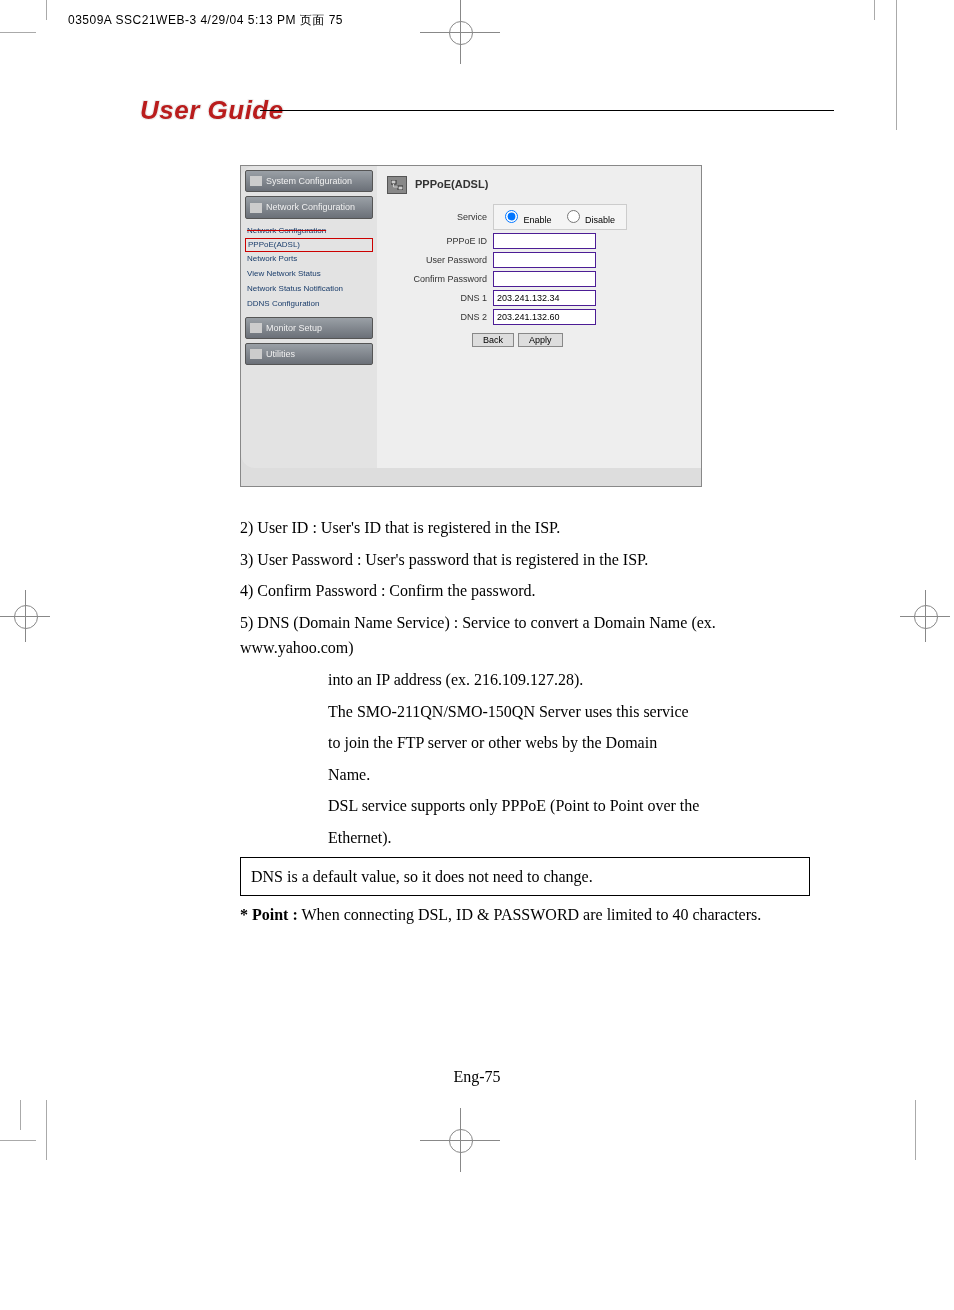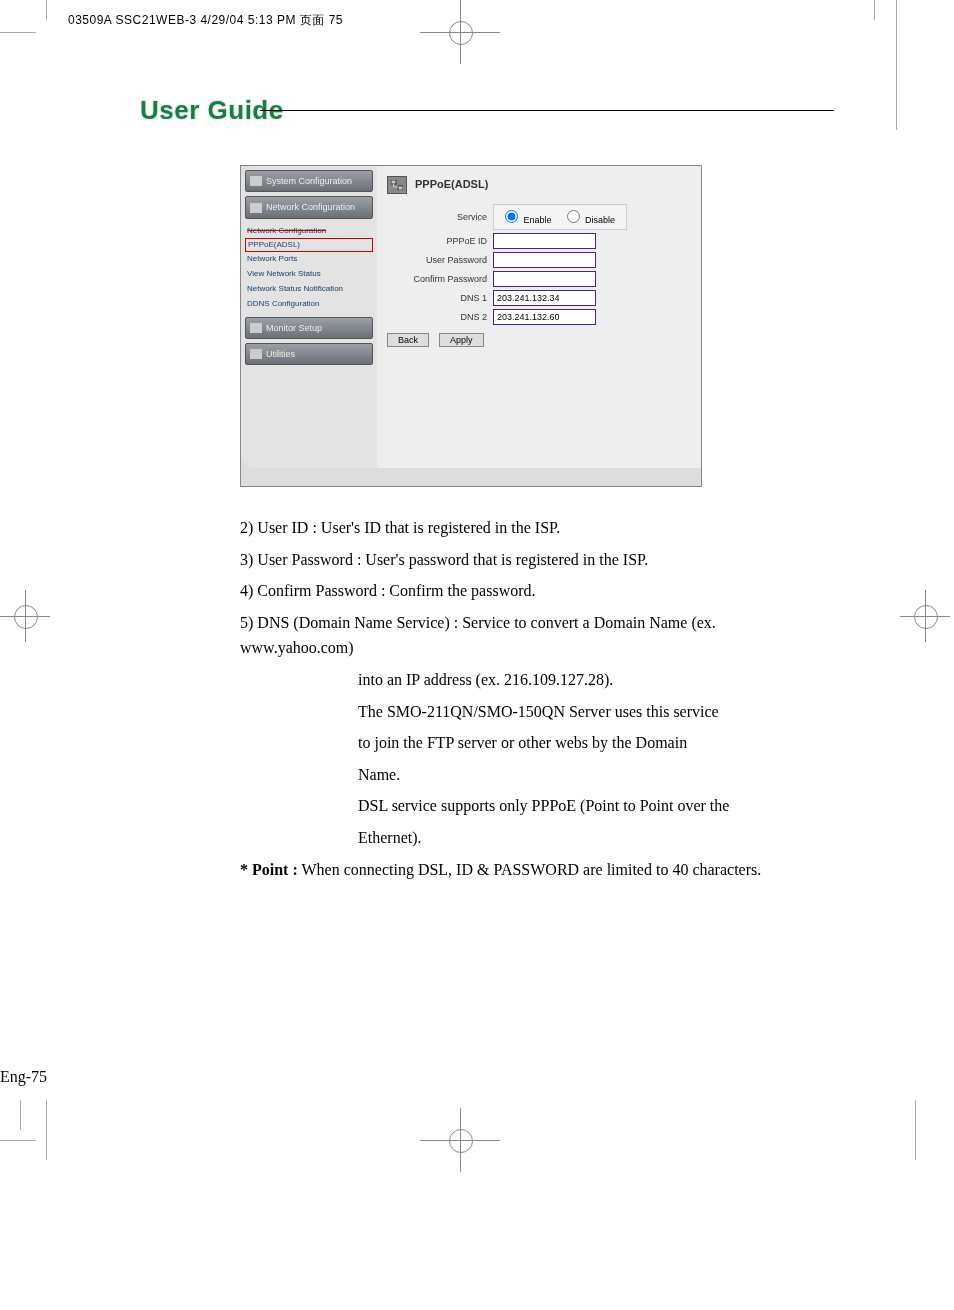--- a/index.html
+++ b/index.html
@@ -25,22 +25,22 @@
   .reg-circle {
     position:absolute; width:22px; height:22px; border:1px solid #888; border-radius:50%;
   }
   .reg-cross-h { position:absolute; height:0; border-top:1px solid #888; }
   .reg-cross-v { position:absolute; width:0; border-left:1px solid #888; }
 
   .section-title-wrap {
     position:absolute; top:95px; left:140px; right:120px;
   }
   .user-guide {
-    display:inline-block; font-family: sans-serif; font-weight:bold; 
-    font-size:26px; color:#15803d;
+    display:inline-block; font-family: sans-serif; font-weight:bold; font-style:italic;
+    font-size:26px; color:#b91c1c;
     text-shadow:
       -1px -1px 0 #eee, 1px -1px 0 #eee, -1px 1px 0 #eee, 1px 1px 0 #eee;
     letter-spacing:0.5px;
   }
   .rule {
     position:absolute; top:110px; left:260px; right:120px; height:0; border-top:1px solid #000;
   }
 
   .body {
     position:absolute; top:165px; left:240px; width:570px;
@@ -71,31 +71,31 @@
   .subnav div { color:#1a3d6b; padding:1px 0; white-space:nowrap; }
   .subnav .hl { border:1px solid #c00; color:#1a3d6b; padding:0 2px; margin:-1px -2px 0; }
   .subnav .struck { text-decoration:line-through; text-decoration-color:#c00; }
   .main { flex:1; background:#eee; padding:10px 10px; }
   .panel-title { display:flex; align-items:center; gap:8px; font-size:11px; font-weight:bold; color:#333; margin-bottom:10px; }
   .panel-title .ic2 { width:18px; height:16px; background:#888; border:1px solid #555; display:flex; align-items:center; justify-content:center; }
   .form-row { display:flex; align-items:center; gap:6px; margin:3px 0; }
   .form-row label { width:100px; text-align:right; font-size:9px; color:#333; }
   .radio-cell { background:#f4f4f4; padding:2px 6px; font-size:9px; display:flex; gap:10px; align-items:flex-start; border:1px solid #ccc; width:120px; }
   .txt { width:95px; height:14px; border:1px solid #4c1d95; background:#fff; font-size:9px; padding:0 3px; }
-  .btns { display:flex; gap:10px; margin-top:8px; }
+  .btns { display:flex; gap:4px; margin-top:8px; margin-left:85px; }
   .btns button { font-size:9px; padding:1px 10px; border:1px solid #888; background:#ddd; }
 
   .explain p { margin:6px 0; }
-  .explain .indent { margin-left:118px; }
+  .explain .indent { margin-left:88px; }
   .box-note {
     border:1px solid #000; padding:6px 10px; margin-top:4px;
   }
   .star-note { margin-top:48px; }
 
-  .page-num { position:absolute; bottom:224px; left:0; width:954px; font-size:16px; }
+  .page-num { position:absolute; bottom:224px; left:0; width:954px; text-align:center; font-size:16px; }
 </style>
 </head>
 <body>
 
 <div class="header-line">03509A SSC21WEB-3  4/29/04  5:13 PM  页面 75</div>
 
 <div class="crop-top-h" style="left:0;width:36px;"></div>
 <div class="crop-top-v" style="left:46px;top:0;height:20px;"></div>
 <div class="reg-cross-h" style="top:32px;left:420px;width:80px;"></div>
 <div class="reg-cross-v" style="top:0;left:460px;height:64px;"></div>
@@ -196,20 +196,21 @@
     <p>2) User ID : User's ID that is registered in the ISP.</p>
     <p>3) User Password : User's password that is registered in the ISP.</p>
     <p>4) Confirm Password : Confirm the password.</p>
     <p>5) DNS (Domain Name Service) : Service to convert a Domain Name (ex. www.yahoo.com)</p>
     <p class="indent">into an IP address (ex. 216.109.127.28).</p>
     <p class="indent">The SMO-211QN/SMO-150QN Server uses this service</p>
     <p class="indent">to join the FTP server or other webs by the Domain</p>
     <p class="indent">Name.</p>
     <p class="indent">DSL service supports only PPPoE (Point to Point over the</p>
     <p class="indent">Ethernet).</p>
+    <div class="box-note">DNS is a default value, so it does not need to change.</div>
     <p class="star-note"><b>* Point :</b><span> When connecting DSL, ID &amp; PASSWORD are limited to 40 characters.</span></p>
   </div>
 </div>
 
 <div class="page-num">Eng-75</div>
 
 <div class="crop-top-v" style="left:20px;top:1100px;height:30px;"></div>
 <div class="crop-top-h" style="left:0;width:36px;top:1140px;"></div>
 <div class="crop-top-v" style="left:46px;top:1100px;height:60px;"></div>
 <div class="reg-cross-h" style="top:1140px;left:420px;width:80px;"></div>

